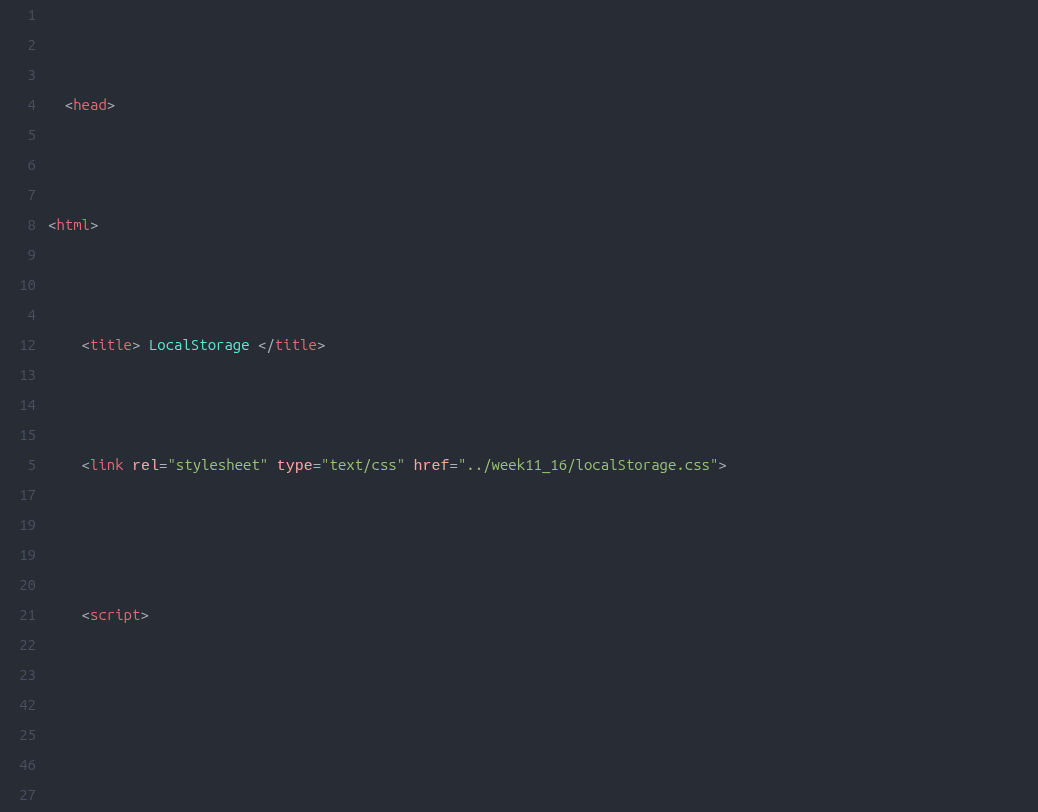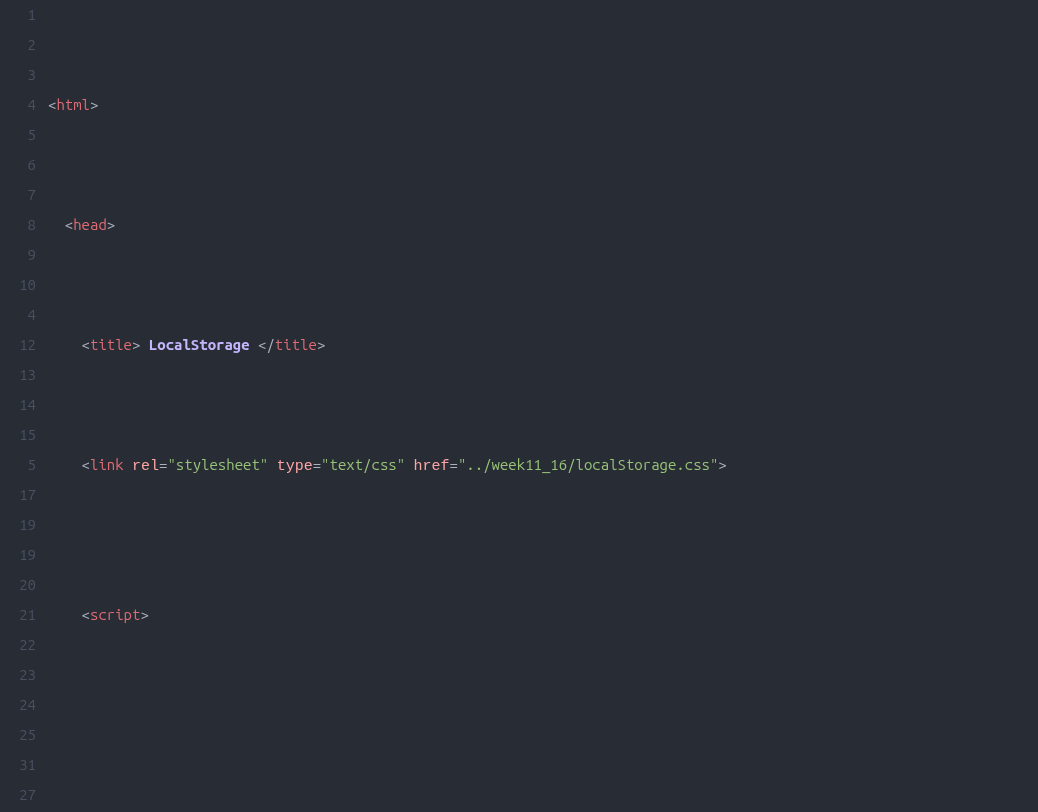--- a/index.html
+++ b/index.html
@@ -31,21 +31,21 @@
     flex: 1;
     white-space: pre;
     padding-top: 0px;
     position: relative;
   }
   .code div.line { height: 30px; }
   .p  { color: #abb2bf; }   
   .tg { color: #e06c75; }   
   .at { color: #fca5a5; font-family: Liberation Mono, monospace; }   
   .st { color: #98c379; }   
-  .tx { color: #c4b5fd; font-weight: bold; }   
+  .tx { color: #5eead4; }   
 </style>
 </head>
 <body>
 
 <div class="editor">
   <div class="gutter">
     <div>1</div>
     <div>2</div>
     <div>3</div>
     <div>4</div>
@@ -61,31 +61,31 @@
     <div>14</div>
     <div>15</div>
     <div>5</div>
     <div>17</div>
     <div>19</div>
     <div>19</div>
     <div>20</div>
     <div>21</div>
     <div>22</div>
     <div>23</div>
-    <div>24</div>
+    <div>42</div>
     <div>25</div>
-    <div>31</div>
+    <div>46</div>
     <div>27</div>
   </div>
 
   <div class="code">
     
+    <div class="line">  <span class="p">&lt;</span><span class="tg">head</span><span class="p">&gt;</span></div>
+    
     <div class="line"><span class="p">&lt;</span><span class="tg">html</span><span class="p">&gt;</span></div>
-    
-    <div class="line">  <span class="p">&lt;</span><span class="tg">head</span><span class="p">&gt;</span></div>
     
     <div class="line">    <span class="p">&lt;</span><span class="tg">title</span><span class="p">&gt;</span><span class="tx"> LocalStorage </span><span class="p">&lt;/</span><span class="tg">title</span><span class="p">&gt;</span></div>
     
     <div class="line">    <span class="p">&lt;</span><span class="tg">link</span><span> </span><span class="at">rel</span><span class="p">=</span><span class="st">"stylesheet"</span><span> </span><span class="at">type</span><span class="p">=</span><span class="st">"text/css"</span><span> </span><span class="at">href</span><span class="p">=</span><span class="st">"../week11_16/localStorage.css"</span><span class="p">&gt;</span></div>
     
     
     <div class="line">    <span class="p">&lt;</span><span class="tg">script</span><span class="p">&gt;</span></div>
     
     <div class="line">      </div>
     

